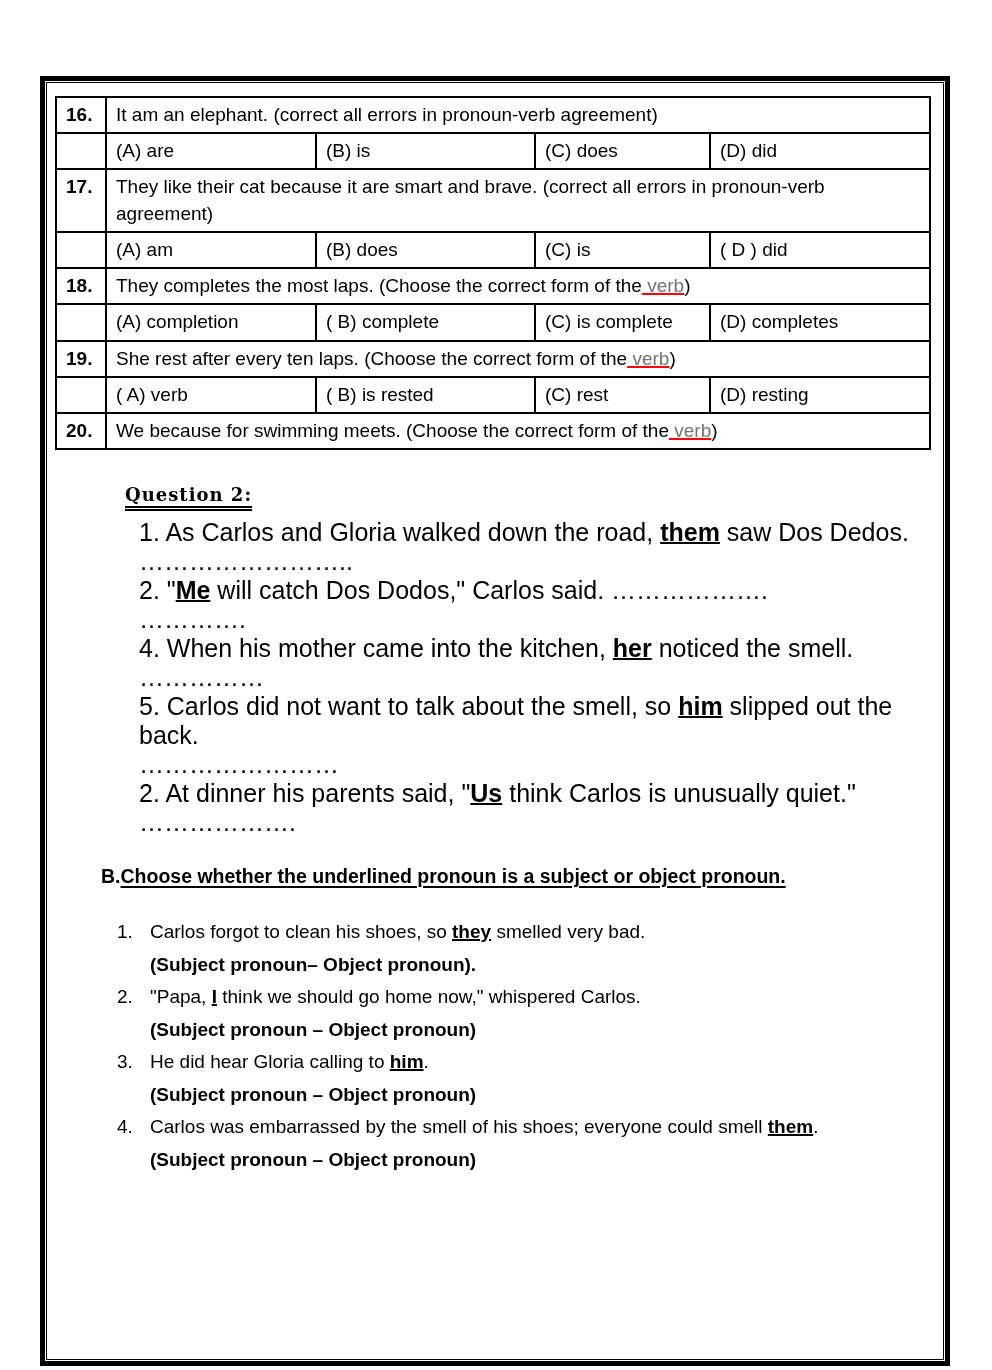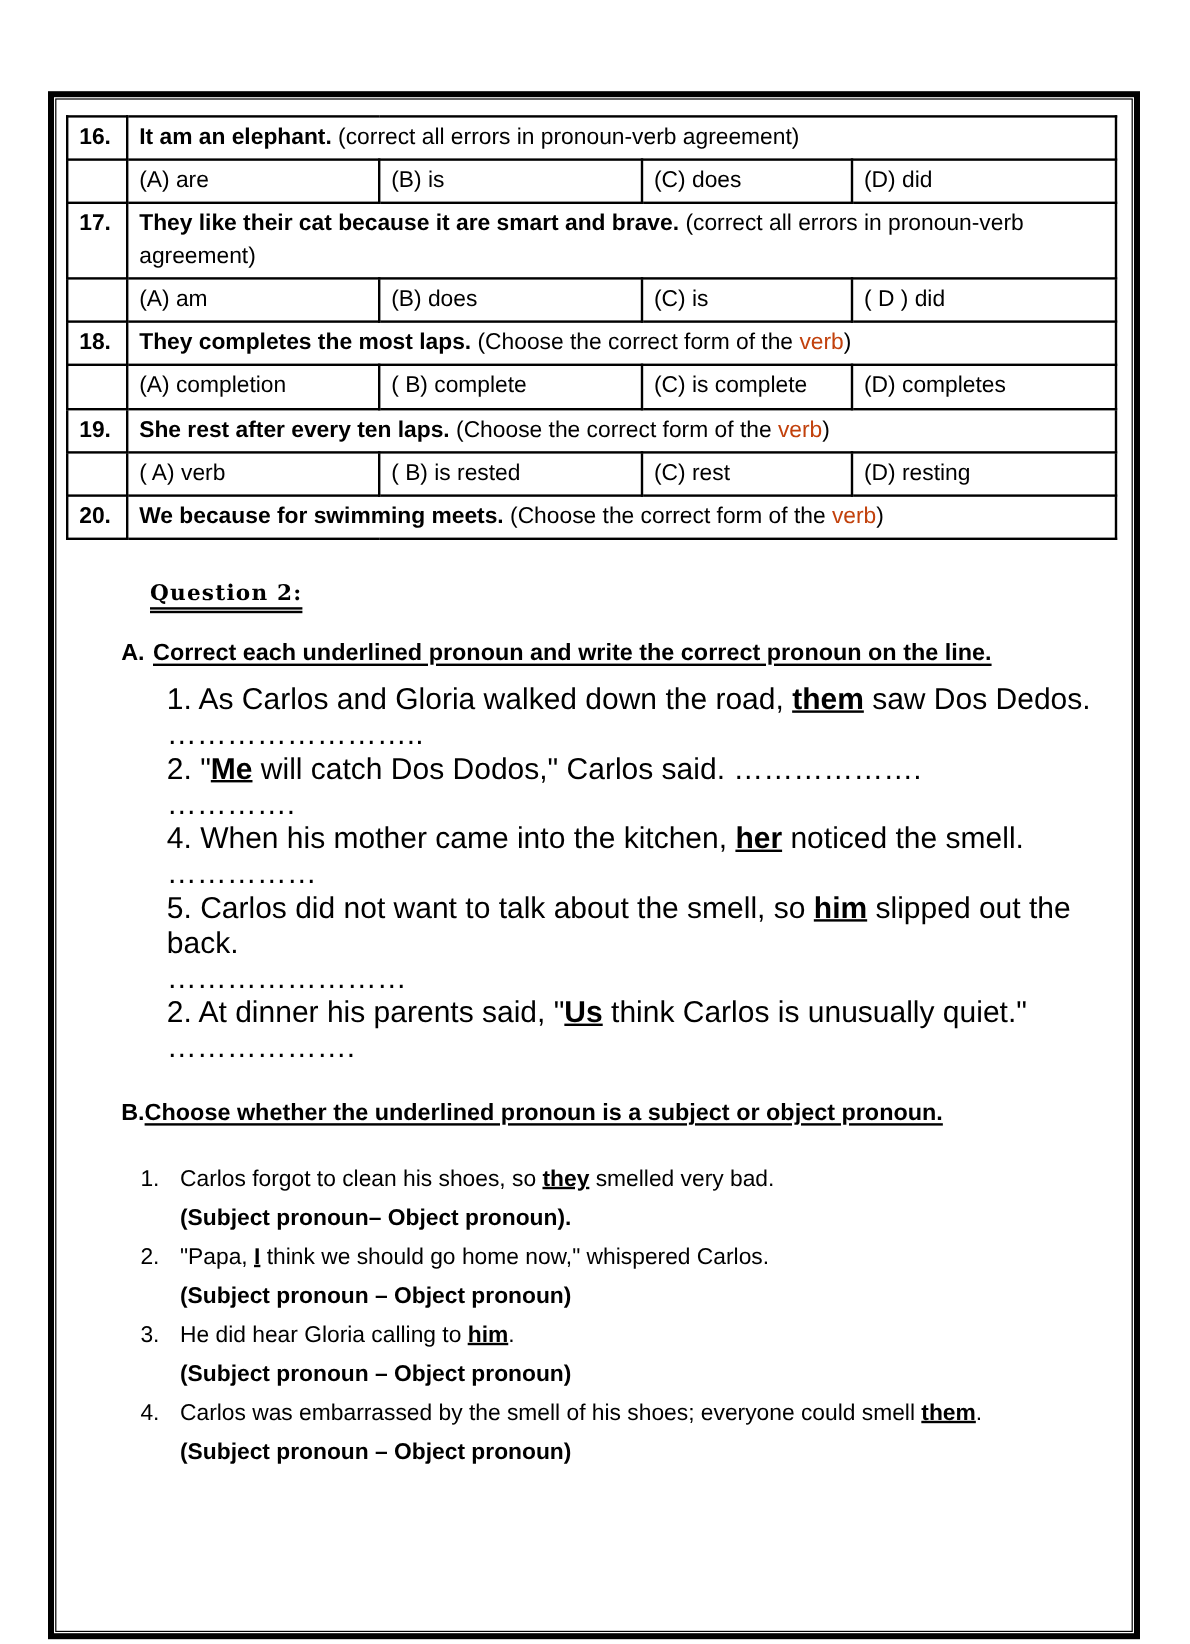--- a/index.html
+++ b/index.html
@@ -17,22 +17,22 @@
     padding:13px 8px 0 8px; box-sizing:border-box; overflow:hidden;
   }
 
   
   table.qtable { border-collapse:collapse; table-layout:fixed; width:874px; }
   table.qtable td {
     border:2px solid #000; padding:4px 9px; font-size:19px; line-height:1.38;
     vertical-align:top; overflow:hidden;
   }
   td.num { font-weight:bold; padding-left:6px; }
-  .qbold { font-weight:bold;text-align:right; }
-  .qverb { color:#c2410c; text-decoration-color:#ff0000; text-decoration-thickness:2px; }
+  .qbold { font-weight:normal;text-align:right; }
+  .qverb { color:#737373; text-decoration:underline; text-decoration-color:#ff0000; text-decoration-thickness:2px; }
 
   
   .q2-title { margin:34px 0 0 70px; font-family:"DejaVu Serif", serif; font-weight:bold; font-size:18px; }
   .q2-title span { border-bottom:5px double #000; padding-bottom:1px; letter-spacing:1px; }
 
   
   .sec-head-row { margin:28px 0 0 46px; font-size:19.5px; font-weight:bold; }
   .sec-head-row .sec-label { margin-right:7px; }
   .sec-head-row.tight .sec-label { margin-right:0; }
   .sec-underline { text-decoration:underline; text-decoration-thickness:2px; text-underline-offset:3px; }
@@ -113,23 +113,20 @@
           </tr>
           <tr>
             <td class="num">20.</td>
             <td colspan="4"><span class="qbold">We because for swimming meets.</span><span> (Choose the correct form of the</span><span class="qverb"> verb</span><span>)</span></td>
           </tr>
         </tbody>
       </table>
 
       <div class="q2-title"><span>Question 2:</span></div>
 
-      <div class="sec-head-row">
-        <span class="sec-label">A.</span><span class="sec-underline">Correct each underlined pronoun and write the correct pronoun on the line.</span>
-      </div>
 
       <div class="a-items">
         <div><span>1. As Carlos and Gloria walked down the road, </span><span class="pronoun">them</span><span> saw Dos Dedos.</span></div>
         <div>……………………..</div>
         <div><span>2. "</span><span class="pronoun">Me</span><span> will catch Dos Dodos," Carlos said. ……………….</span></div>
         <div>………….</div>
         <div><span>4. When his mother came into the kitchen, </span><span class="pronoun">her</span><span> noticed the smell. ……………</span></div>
         <div><span>5. Carlos did not want to talk about the smell, so </span><span class="pronoun">him</span><span> slipped out the back.</span></div>
         <div>……………………</div>
         <div><span>2. At dinner his parents said, "</span><span class="pronoun">Us</span><span> think Carlos is unusually quiet." ……………….</span></div>

